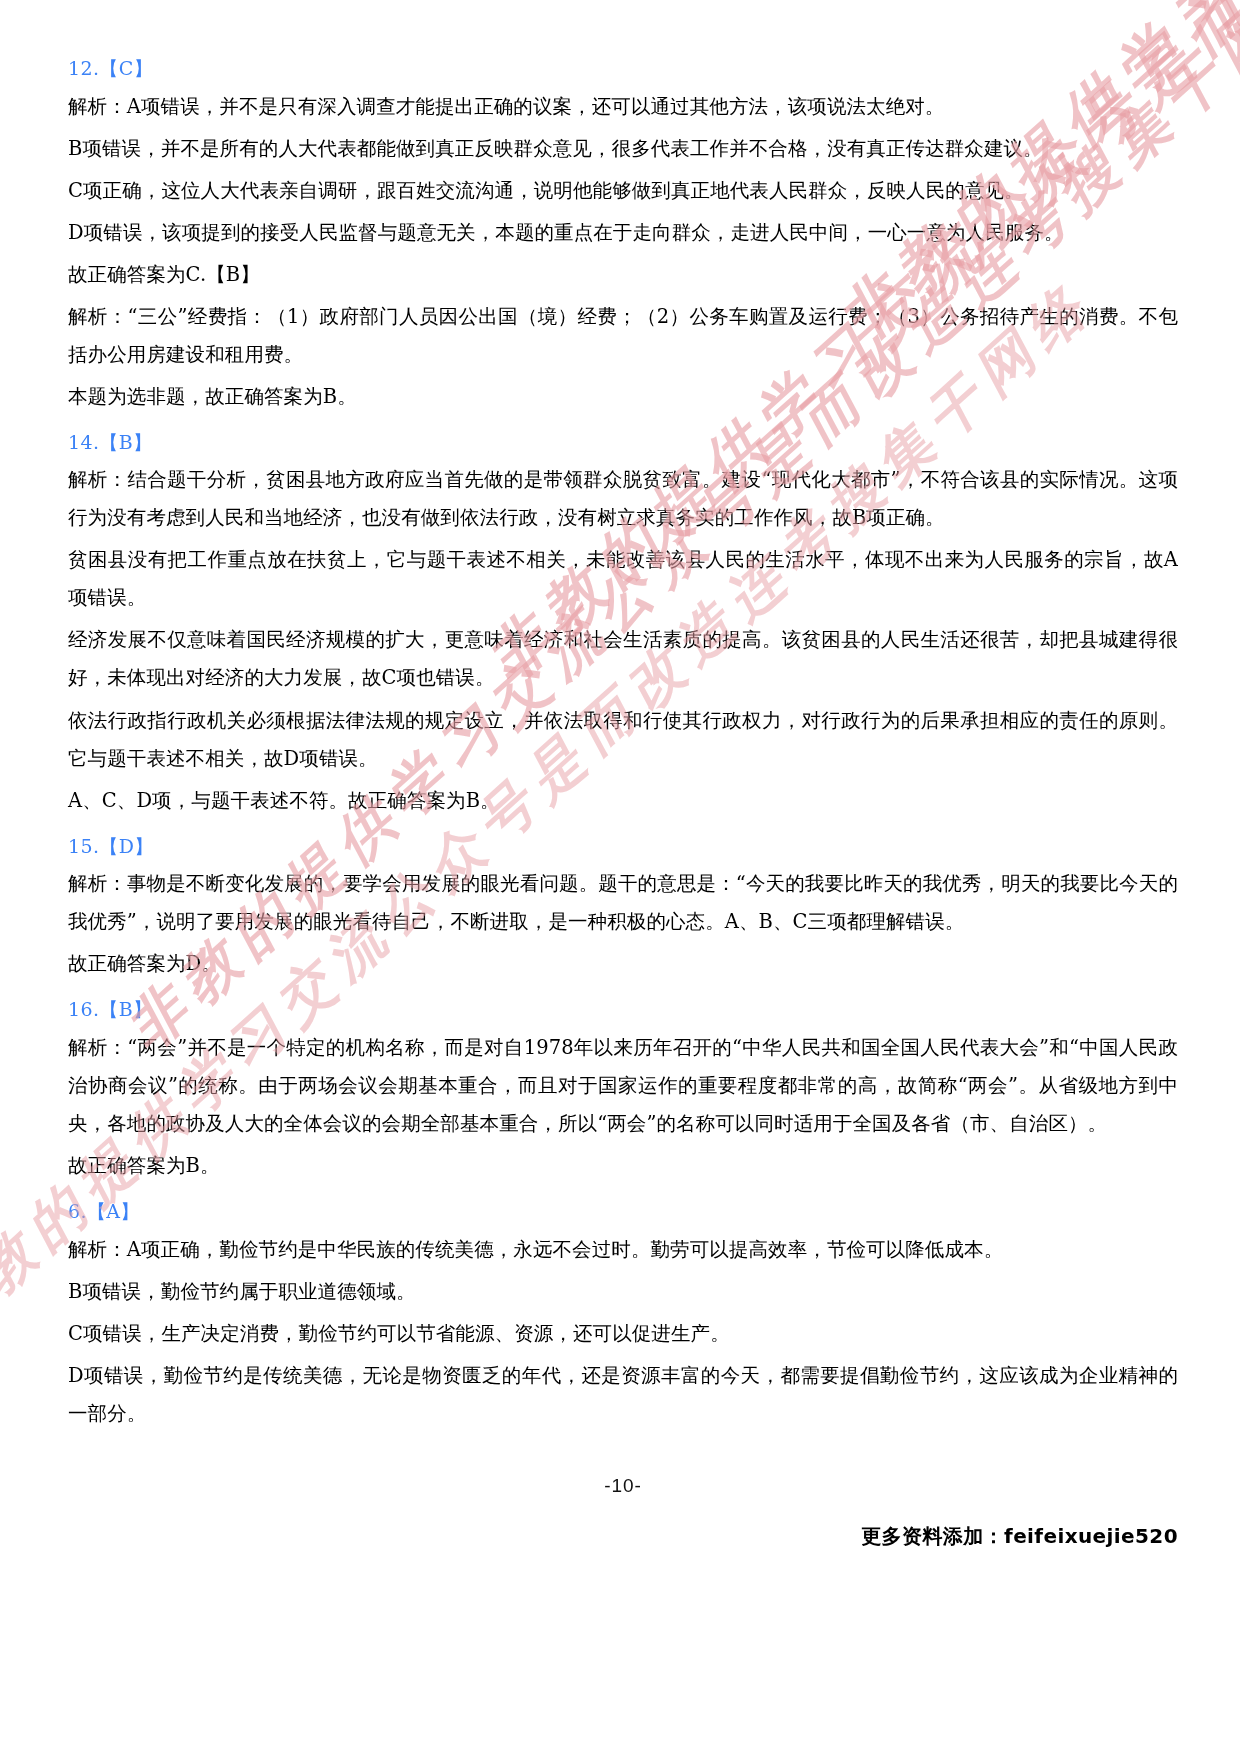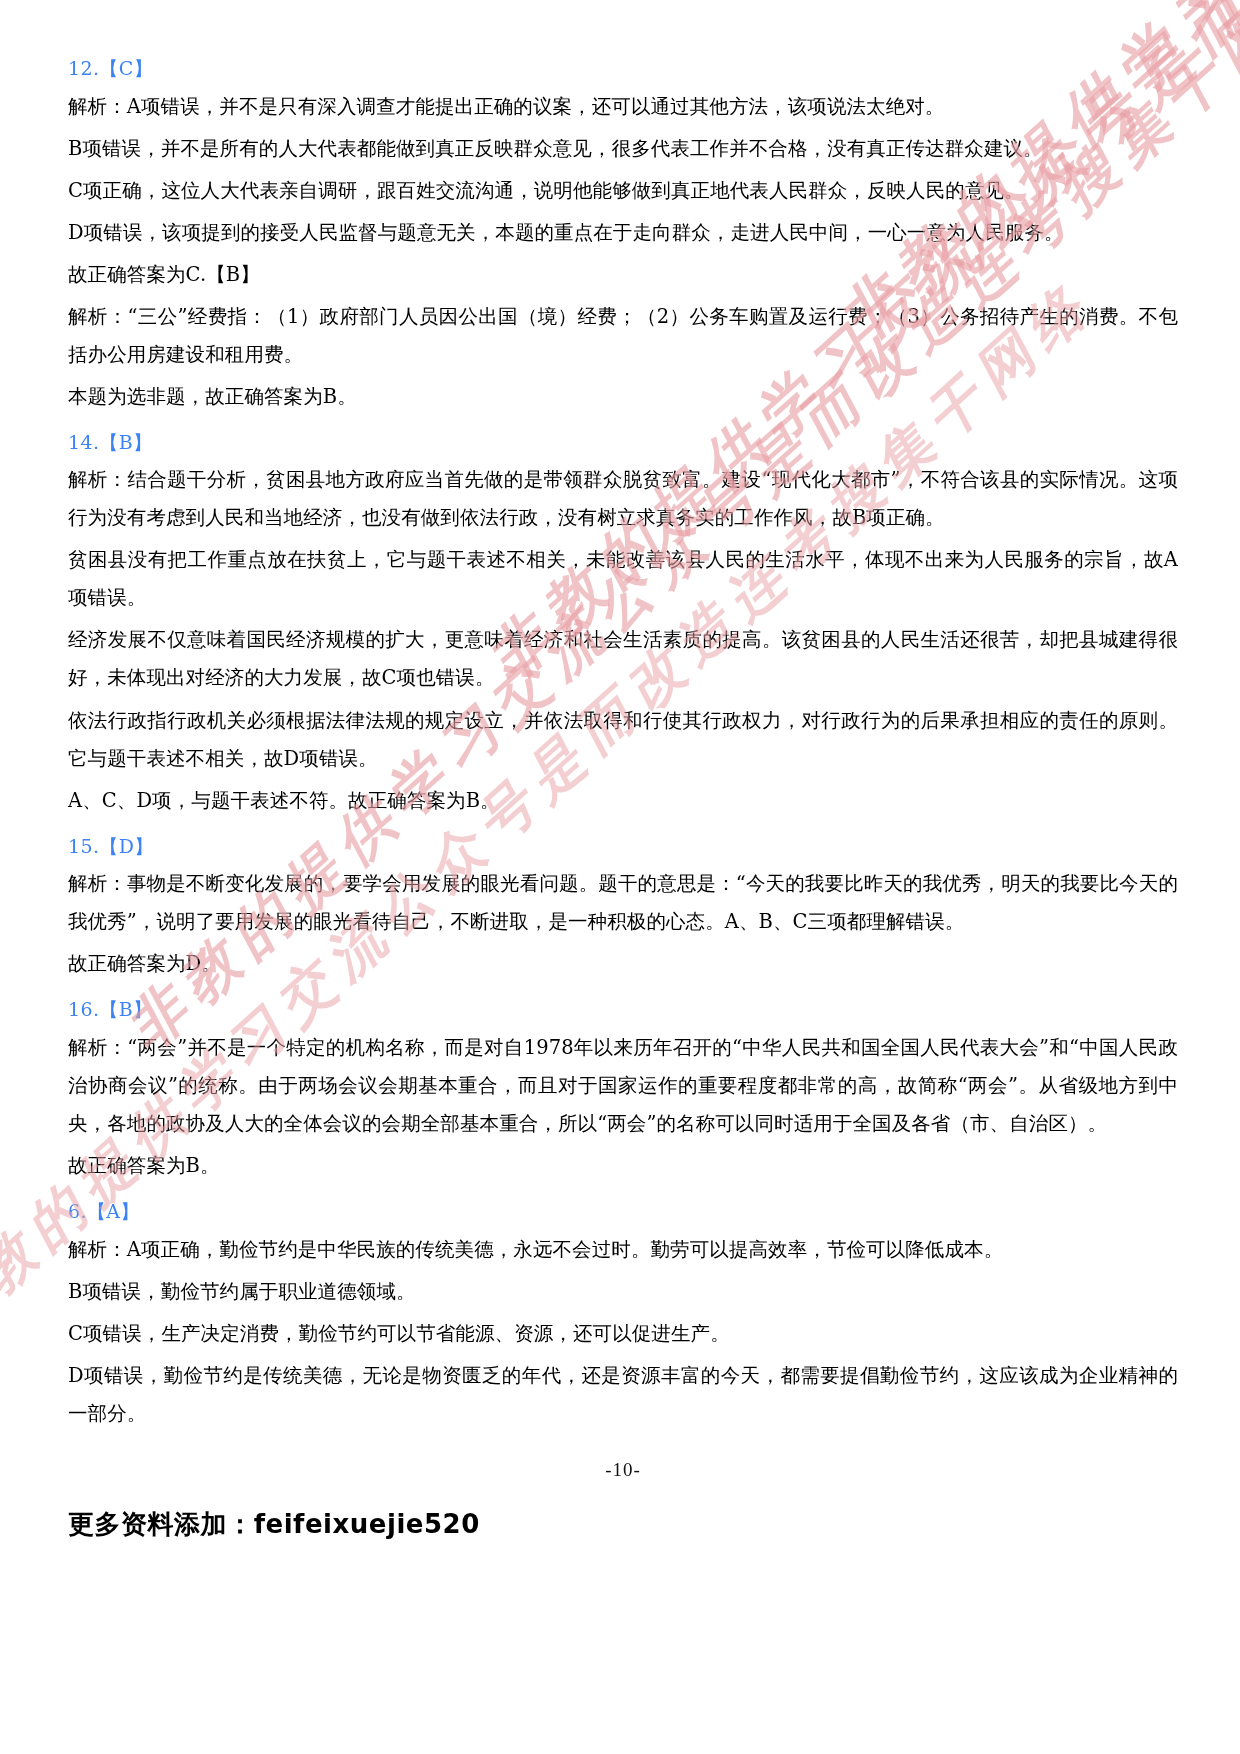--- a/index.html
+++ b/index.html
@@ -86,27 +86,27 @@
     letter-spacing: 0.005em;
     font-family: "DejaVu Serif", "Liberation Serif", serif;
   }
   .block { margin-bottom: 14px; }
   .block:last-of-type { margin-bottom: 0; }
 
   .pagenum {
     text-align: center;
     font-size: 19px;
     color: #111;
-    margin-top: 26px;
+    margin-top: 42px;
     letter-spacing: 0.05em;
-    font-family: Liberation Serif, serif;
+    font-family: Liberation Sans, sans-serif;
   }
   .footer-promo {
-    text-align: left;
-    font-size: 26px;
+    text-align: right;
+    font-size: 20px;
     font-weight: 700;
     color: #000;
     margin-top: 26px;
     letter-spacing: 0.02em;
     font-family: "DejaVu Sans", "Liberation Sans", sans-serif;
   }
   .footer-promo .handle {
     font-family: "DejaVu Sans", "Liberation Sans", sans-serif;
     font-weight: 700;
   }

